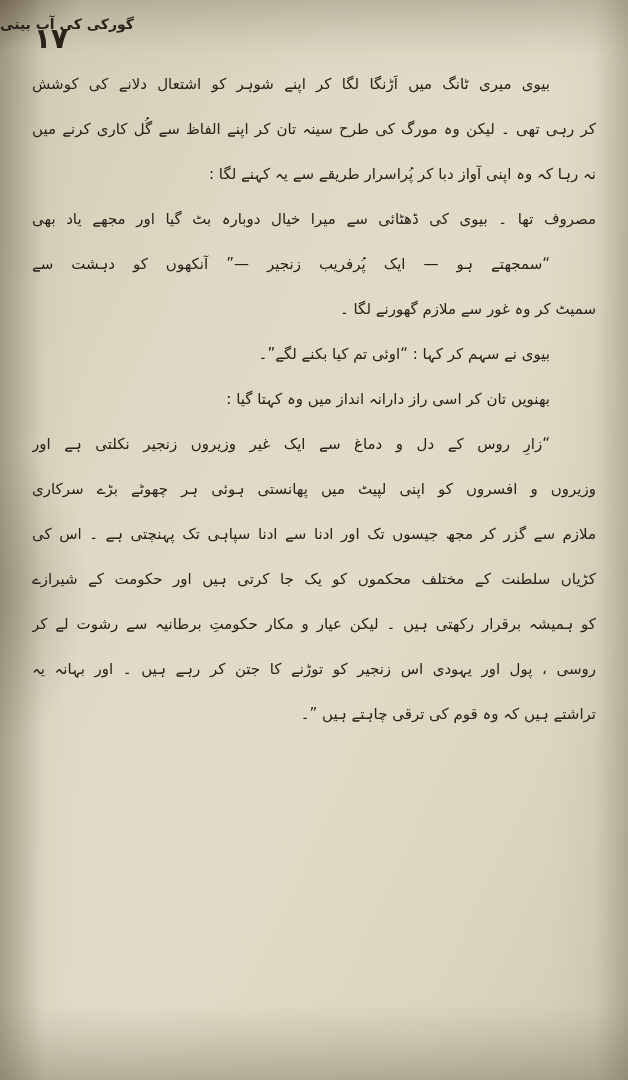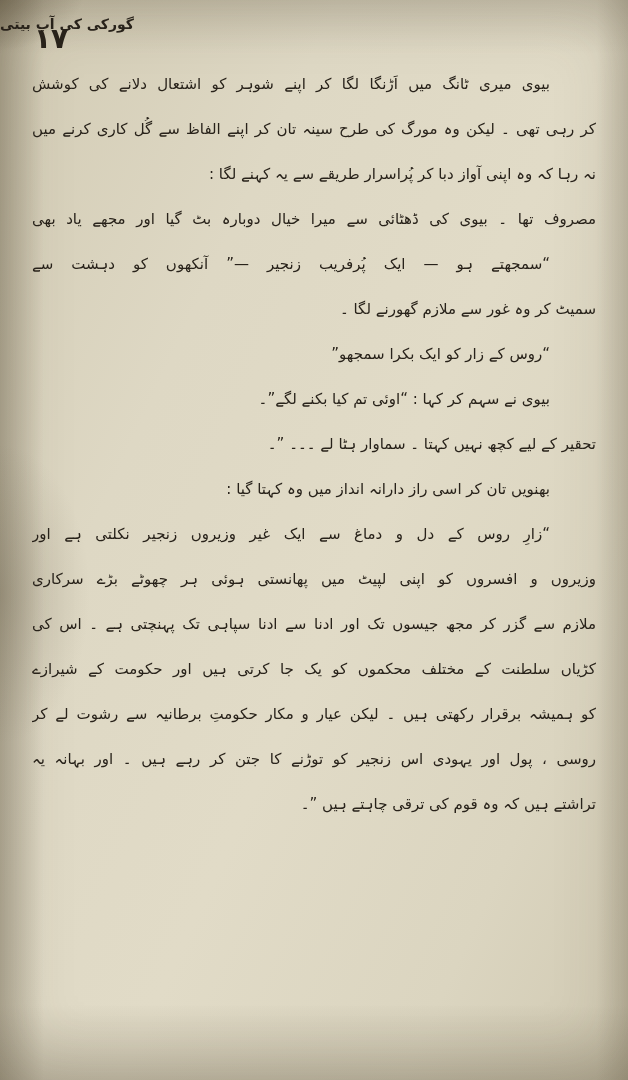--- a/index.html
+++ b/index.html
@@ -80,23 +80,21 @@
     <div class="book-title">گورکی کی آپ بیتی</div>
   </div>
 
   <div class="body-text">
     <div class="line indent">بیوی میری ٹانگ میں اَڑنگا لگا کر اپنے شوہر کو اشتعال دلانے کی کوشش</div>
     <div class="line">کر رہی تھی ۔ لیکن وہ مورگ کی طرح سینہ تان کر اپنے الفاظ سے گُل کاری کرنے میں</div>
     <div class="line end">نہ رہا کہ وہ اپنی آواز دبا کر پُراسرار طریقے سے یہ کہنے لگا :</div>
     <div class="line">مصروف تھا ۔ بیوی کی ڈھٹائی سے میرا خیال دوبارہ بٹ گیا اور مجھے یاد بھی</div>
     <div class="line indent">“سمجھتے ہو — ایک پُرفریب زنجیر —” آنکھوں کو دہشت سے</div>
     <div class="line end">سمیٹ کر وہ غور سے ملازم گھورنے لگا ۔</div>
-    <div class="line indent end">“روس کے زار کو ایک بکرا سمجھو”</div>
     <div class="line indent end">بیوی نے سہم کر کہا : “اوئی تم کیا بکنے لگے”۔</div>
-    <div class="line end">تحقیر کے لیے کچھ نہیں کہتا ۔ سماوار ہٹا لے ۔۔۔ ”۔</div>
     <div class="line indent end">بھنویں تان کر اسی راز دارانہ انداز میں وہ کہتا گیا :</div>
     <div class="line indent">“زارِ روس کے دل و دماغ سے ایک غیر وزیروں زنجیر نکلتی ہے اور</div>
     <div class="line">وزیروں و افسروں کو اپنی لپیٹ میں پھانستی ہوئی ہر چھوٹے بڑے سرکاری</div>
     <div class="line">ملازم سے گزر کر مجھ جیسوں تک اور ادنا سے ادنا سپاہی تک پہنچتی ہے ۔ اس کی</div>
     <div class="line">کڑیاں سلطنت کے مختلف محکموں کو یک جا کرتی ہیں اور حکومت کے شیرازے</div>
     <div class="line">کو ہمیشہ برقرار رکھتی ہیں ۔ لیکن عیار و مکار حکومتِ برطانیہ سے رشوت لے کر</div>
     <div class="line">روسی ، پول اور یہودی اس زنجیر کو توڑنے کا جتن کر رہے ہیں ۔ اور بہانہ یہ</div>
     <div class="line end">تراشتے ہیں کہ وہ قوم کی ترقی چاہتے ہیں ”۔</div>
   </div>
 </div>

